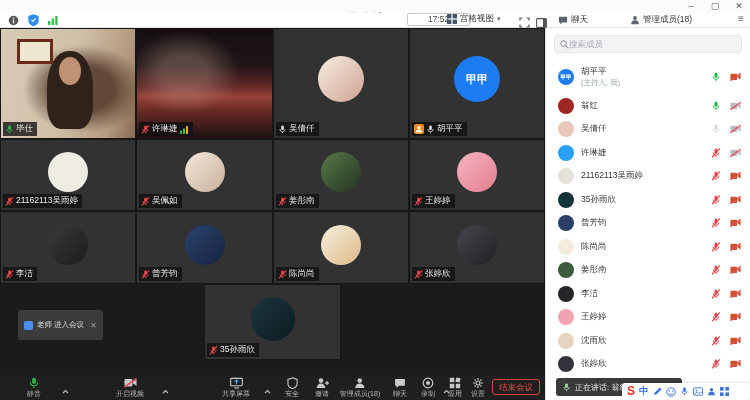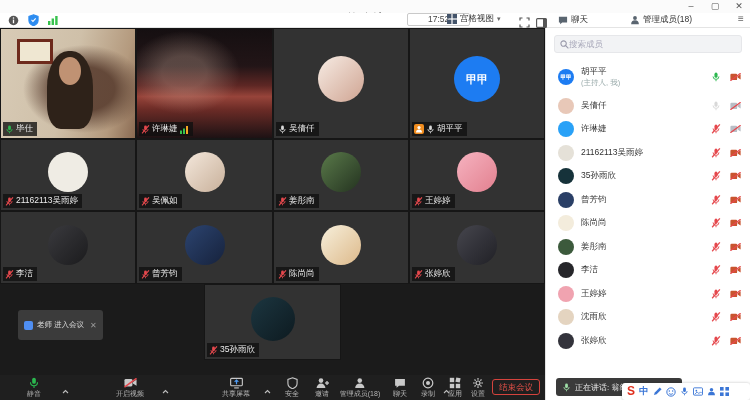--- a/index.html
+++ b/index.html
@@ -352,20 +352,39 @@
      </div>
      <div class="m-icons">
        <svg width="10" height="10" viewBox="0 0 12 13">
    <rect x="4" y="0.8" width="4" height="6.6" rx="2" fill="#2bb84f"></rect>
    <path d="M2.2 5.8a3.8 3.8 0 0 0 7.6 0" fill="none" stroke="#2bb84f" stroke-width="1.2"></path>
    <line x1="6" y1="10" x2="6" y2="12" stroke="#2bb84f" stroke-width="1.2"></line>
    </svg>
        <svg width="11" height="7.92" viewBox="0 0 14 10">
    <rect x="0.5" y="1" width="8.6" height="8" rx="1.5" fill="#c9542f"></rect>
    <path d="M9.6 4.2 13.5 1.7v6.6L9.6 5.8z" fill="#c9542f"></path>
+   <line x1="0.5" y1="9.8" x2="13.5" y2="0.3" stroke="#e5484d" stroke-width="1.6"></line>
+            </svg>
+     </div>
+        </div>
+        <div class="member-row">
+          <div class="m-avatar" style="background:#a02622"></div>
+     <div class="m-names">
+       <div class="m-name">翁红</div>
+
+     </div>
+     <div class="m-icons">
+       <svg width="10" height="10" viewBox="0 0 12 13">
+   <rect x="4" y="0.8" width="4" height="6.6" rx="2" fill="#2bb84f"></rect>
+   <path d="M2.2 5.8a3.8 3.8 0 0 0 7.6 0" fill="none" stroke="#2bb84f" stroke-width="1.2"></path>
+   <line x1="6" y1="10" x2="6" y2="12" stroke="#2bb84f" stroke-width="1.2"></line>
+   </svg>
+       <svg width="11" height="7.92" viewBox="0 0 14 10">
+   <rect x="0.5" y="1" width="8.6" height="8" rx="1.5" fill="#b9bec6"></rect>
+   <path d="M9.6 4.2 13.5 1.7v6.6L9.6 5.8z" fill="#b9bec6"></path>
    <line x1="0.5" y1="9.8" x2="13.5" y2="0.3" stroke="#e5484d" stroke-width="1.6"></line>
             </svg>
      </div>
         </div>
         <div class="member-row">
           <div class="m-avatar" style="background:#e8c8b8"></div>
      <div class="m-names">
        <div class="m-name">吴倩仟</div>
 
      </div>

